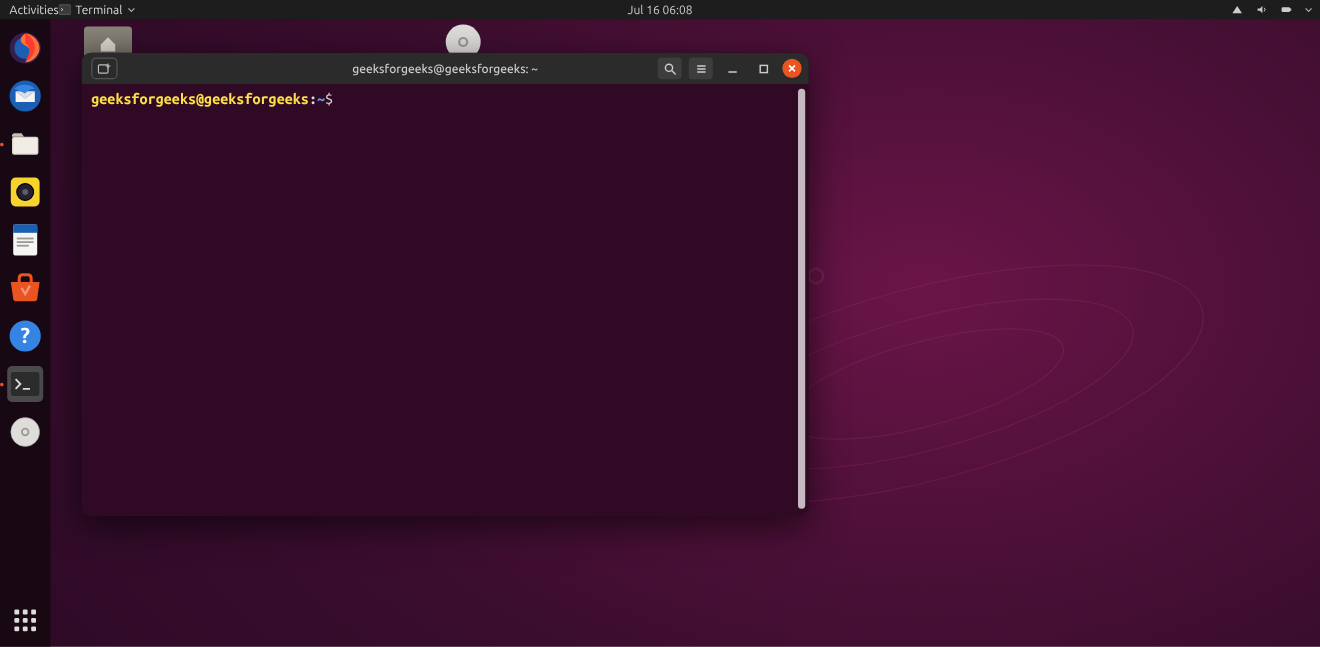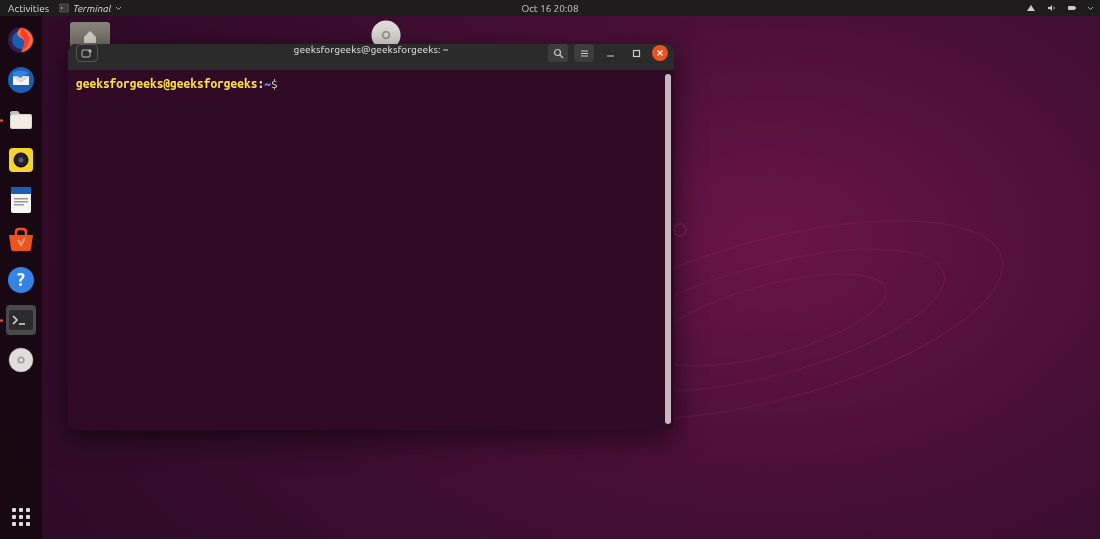--- a/index.html
+++ b/index.html
@@ -24,24 +24,24 @@
       position: absolute;
       top: 0; left: 0; right: 0;
       height: 16px;
       background: #1d1d1d;
       display: flex;
       align-items: center;
       color: #ddd;
       font-size: 10px;
       z-index: 5;
     }
-    .topbar .left { display: flex; align-items: center; gap: 10px; padding-left: 8px; }
+    .topbar .left { display: flex; align-items: center; gap: 0; padding-left: 8px; }
     .topbar .center { position: absolute; left: 50%; transform: translateX(-50%); color: #ccc; }
     .topbar .right { position: absolute; right: 6px; display: flex; align-items: center; gap: 10px; }
-    .topbar .app { display: flex; align-items: center; gap: 4px; font-style: italic; }
+    .topbar .app { display: flex; align-items: center; gap: 4px; }
     .topbar svg { display: block; }
 
     
     .dock {
       position: absolute;
       left: 0; top: 16px; bottom: 0;
       width: 42px;
       background: rgba(20, 8, 16, 0.88);
       display: flex;
       flex-direction: column;
@@ -105,21 +105,21 @@
       box-shadow: 0 8px 30px rgba(0,0,0,0.6);
       z-index: 3;
       display: flex;
       flex-direction: column;
       overflow: hidden;
     }
     .term-header {
       height: 26px;
       background: #2b2b2b;
       display: flex;
-      align-items: flex-start;
+      align-items: center;
       position: relative;
       border-radius: 8px 8px 0 0;
     }
     .term-newtab {
       margin-left: 8px;
       width: 22px; height: 18px;
       border: 1px solid #555;
       border-radius: 4px;
       display: flex;
       align-items: center;
@@ -194,21 +194,21 @@
       <svg width="10" height="10" viewBox="0 0 10 10">
           <rect x="0" y="1" width="10" height="8" rx="1" fill="#3a3a3a" stroke="#777" stroke-width="0.5"></rect>
           <path d="M2 4 L3.5 5 L2 6" stroke="#ccc" stroke-width="0.8" fill="none"></path>
         </svg>
       <span>Terminal</span>
       <svg width="7" height="5" viewBox="0 0 7 5">
           <path d="M1 1 L3.5 3.5 L6 1" stroke="#aaa" stroke-width="1" fill="none"></path>
         </svg>
     </span>
   </div>
-  <div class="center">Oct 16  20:08</div>
+  <div class="center">Jul 16  06:08</div>
   <div class="right">
     <svg width="12" height="10" viewBox="0 0 12 10">
         <path d="M2 8 L6 2 L10 8 Z" fill="#ccc"></path>
       </svg>
     <svg width="10" height="10" viewBox="0 0 10 10">
         <path d="M1 4 L3 4 L5 2 L5 8 L3 6 L1 6 Z" fill="#ccc"></path>
         <path d="M6.5 3.5 Q8 5 6.5 6.5" stroke="#ccc" stroke-width="0.8" fill="none"></path>
       </svg>
     <svg width="10" height="10" viewBox="0 0 10 10">
         <rect x="1" y="3" width="7" height="4" rx="1" fill="#ccc"></rect>

